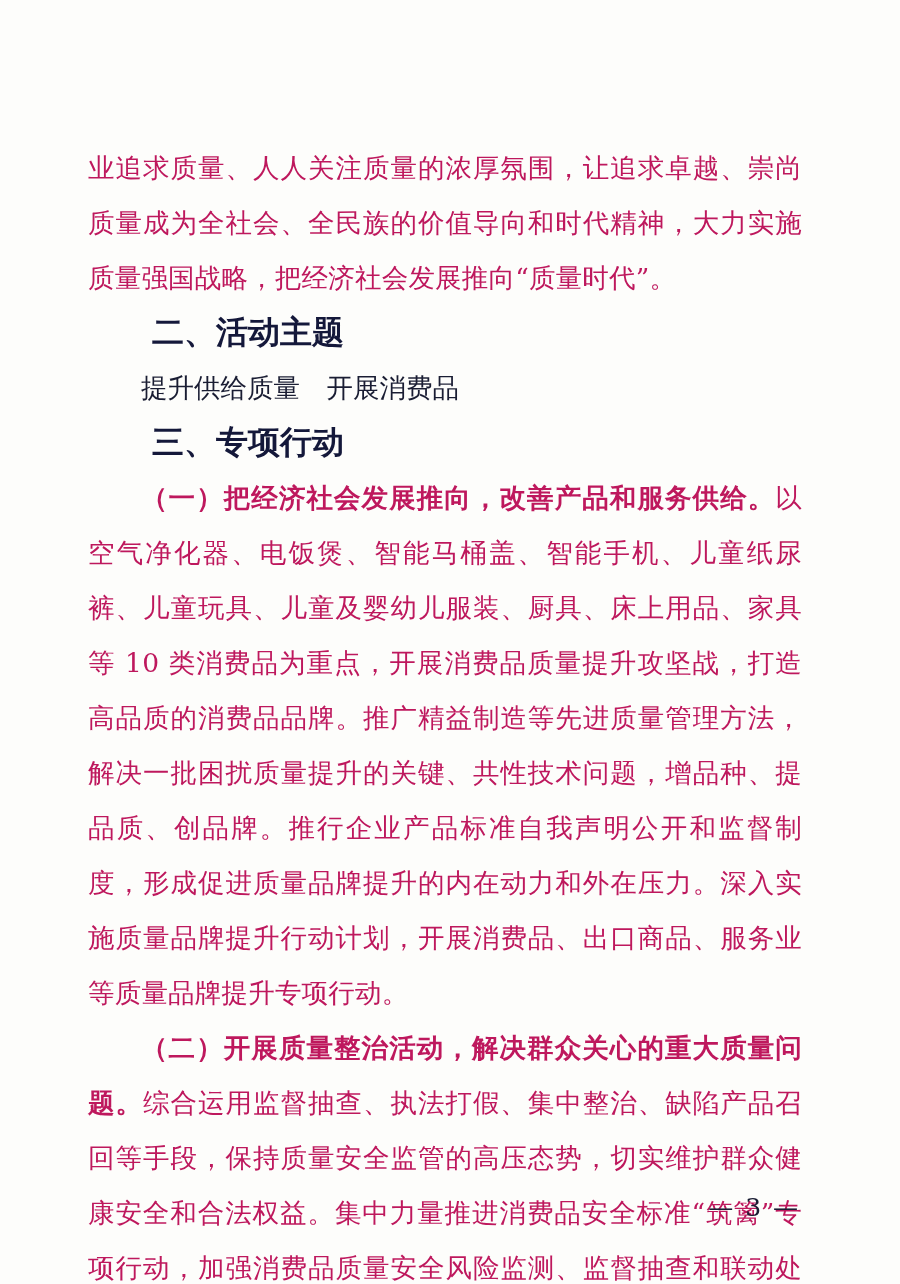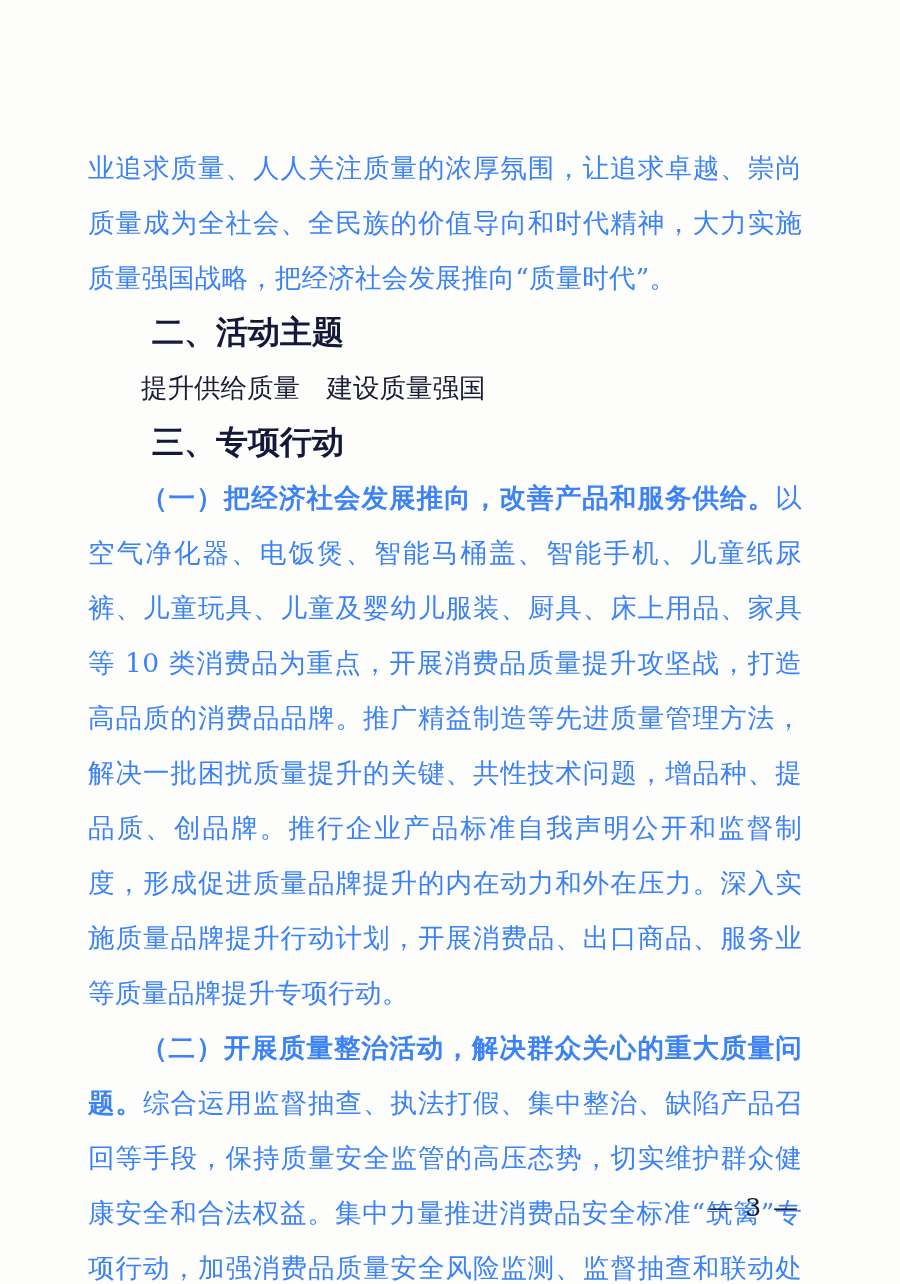--- a/index.html
+++ b/index.html
@@ -19,21 +19,21 @@
   .content {
     position: absolute;
     left: 88px;
     top: 140px;
     width: 726px;
   }
   .para {
     font-family: "DejaVu Serif", "Liberation Serif", serif;
     font-size: 26.5px;
     line-height: 55px;
-    color: #3b82f6;
+    color: #be185d;
     text-align: justify;
     text-justify: inter-ideograph;
     margin: 0 12px 0 0;
     letter-spacing: 0.2px;
   }
   .para.indent {
     text-indent: 2em;
   }
   .heading {
     font-family: "DejaVu Serif", "Liberation Serif", serif;
@@ -71,21 +71,21 @@
 </head>
 <body>
 
 <div class="page">
   <div class="content">
 
     <p class="para">业追求质量、人人关注质量的浓厚氛围，让追求卓越、崇尚质量成为全社会、全民族的价值导向和时代精神，大力实施质量强国战略，把经济社会发展推向“质量时代”。</p>
 
     <p class="heading">二、活动主题</p>
 
-    <p class="plain-line">提升供给质量　建设质量强国</p>
+    <p class="plain-line">提升供给质量　开展消费品</p>
 
     <p class="heading">三、专项行动</p>
 
     <p class="para indent"><span class="subheading-lead">（一）把经济社会发展推向，改善产品和服务供给。</span><span>以空气净化器、电饭煲、智能马桶盖、智能手机、儿童纸尿裤、儿童玩具、儿童及婴幼儿服装、厨具、床上用品、家具等 10 类消费品为重点，开展消费品质量提升攻坚战，打造高品质的消费品品牌。推广精益制造等先进质量管理方法，解决一批困扰质量提升的关键、共性技术问题，增品种、提品质、创品牌。推行企业产品标准自我声明公开和监督制度，形成促进质量品牌提升的内在动力和外在压力。深入实施质量品牌提升行动计划，开展消费品、出口商品、服务业等质量品牌提升专项行动。</span></p>
 
     <p class="para indent"><span class="subheading-lead">（二）开展质量整治活动，解决群众关心的重大质量问题。</span><span>综合运用监督抽查、执法打假、集中整治、缺陷产品召回等手段，保持质量安全监管的高压态势，切实维护群众健康安全和合法权益。集中力量推进消费品安全标准“筑篱”专项行动，加强消费品质量安全风险监测、监督抽查和联动处置。围绕人民群众关心的重点产品和重要领域，严厉打击质量违法犯罪行为，严查彻办大案要案，在全国“质量月”期间着力解决一批人民群众关心的质量问题。</span></p>
 
   </div>
 
   <div class="footer">— 3 —</div>

